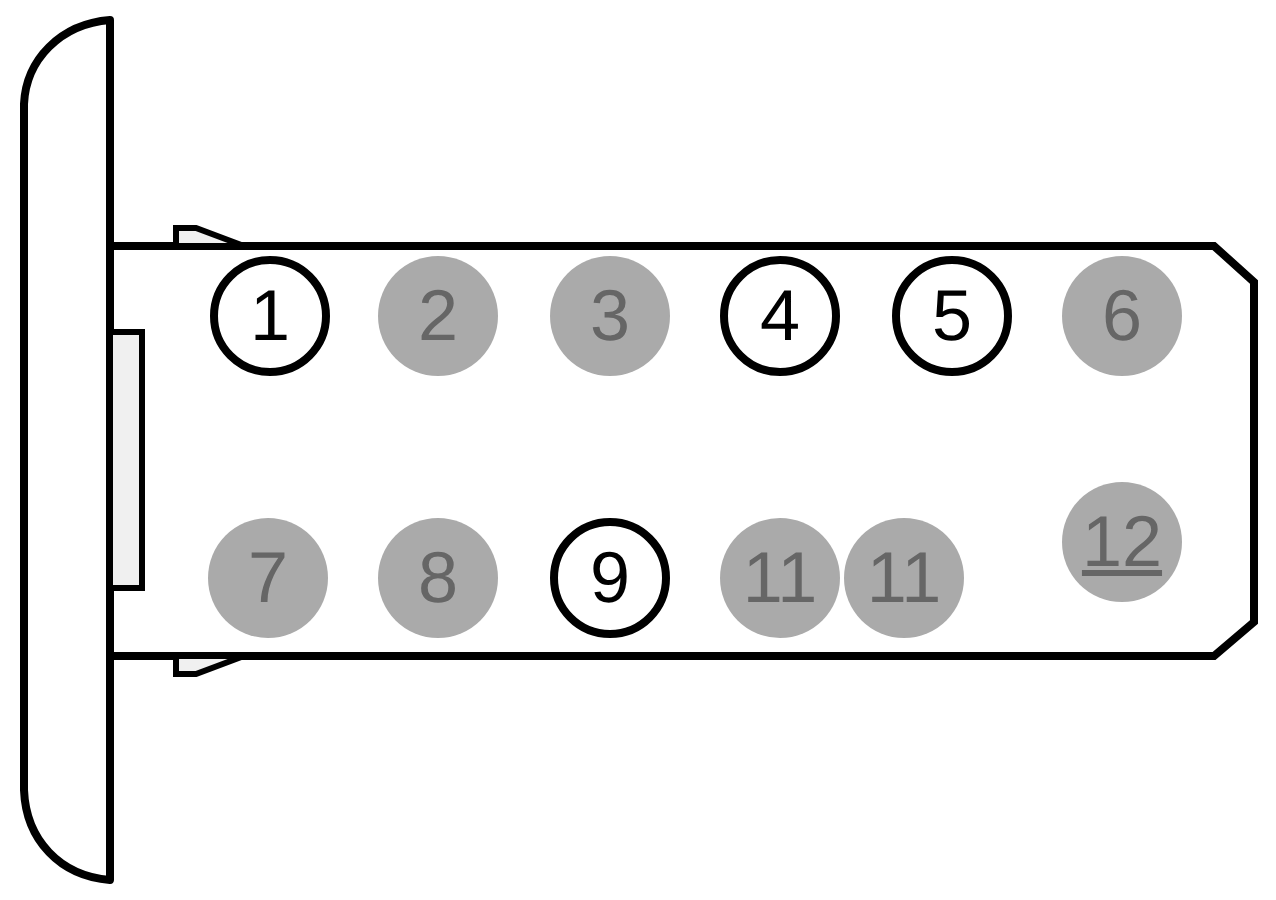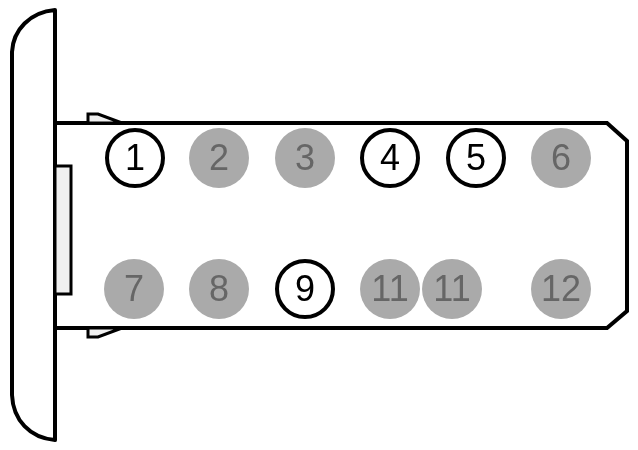--- a/index.html
+++ b/index.html
@@ -31,13 +31,13 @@
 <div class="pin inactive" style="left:275px;top:128px;">3</div>
 <div class="pin active" style="left:360px;top:128px;">4</div>
 <div class="pin active" style="left:446px;top:128px;">5</div>
 <div class="pin inactive" style="left:531px;top:128px;">6</div>
 
 <div class="pin inactive" style="left:104px;top:259px;">7</div>
 <div class="pin inactive" style="left:189px;top:259px;">8</div>
 <div class="pin active" style="left:275px;top:259px;">9</div>
 <div class="pin inactive" style="left:360px;top:259px;">11</div>
 <div class="pin inactive" style="left:422px;top:259px;">11</div>
-<div class="pin inactive" style="left:531px;top:259px;">12</div>
+<div class="pin inactive" style="left:531px;top:241px;text-decoration:underline;">12</div>
 
 </body></html>

